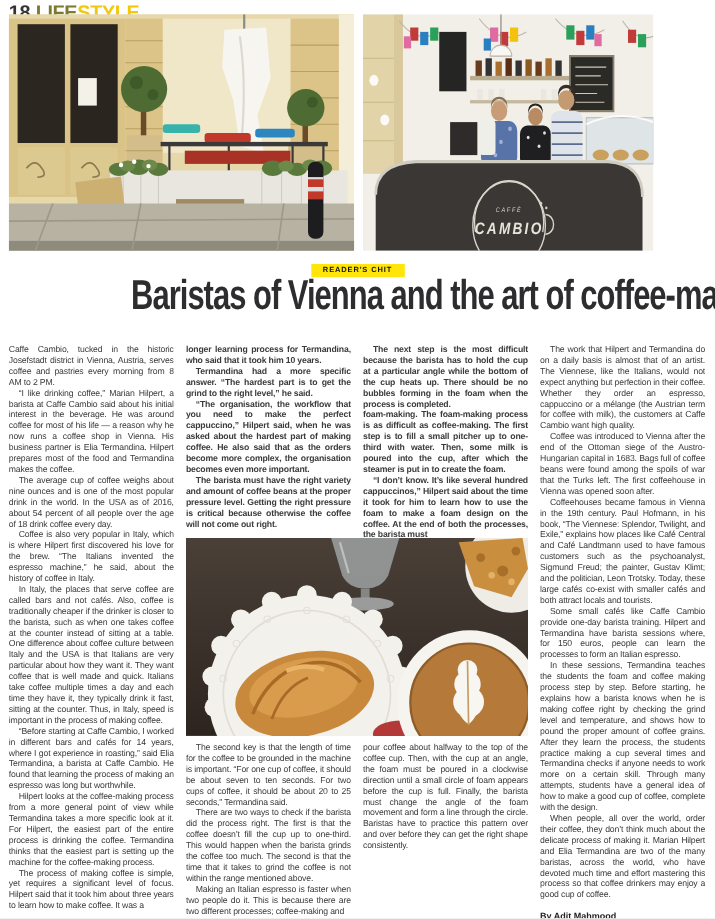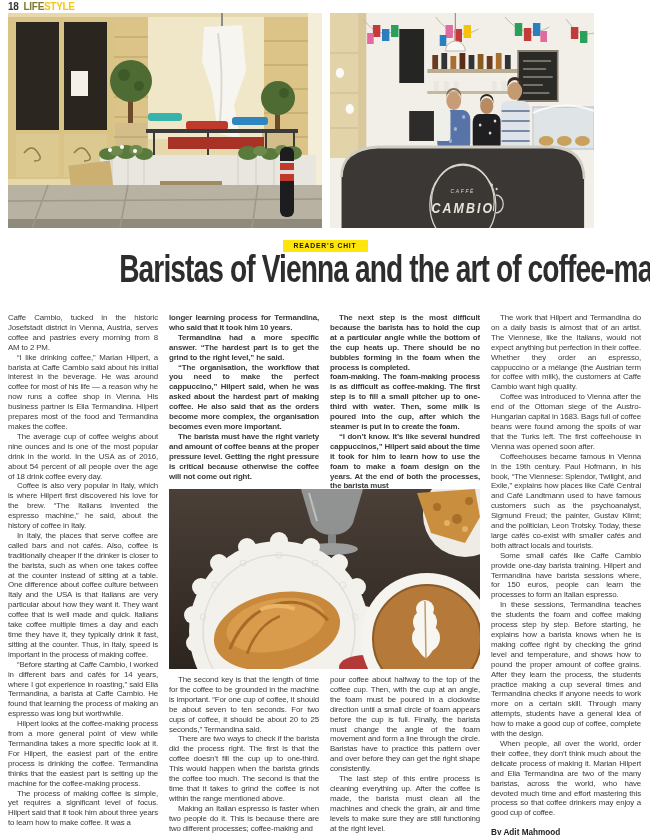--- a/index.html
+++ b/index.html
@@ -1,19 +1,19 @@
 <!DOCTYPE html>
 <html><head>
 <meta charset="utf-8">
 <style>
   html,body{margin:0;padding:0;background:#e8e8e8;}
   .page{position:relative;width:650px;height:835px;background:#ffffff;overflow:hidden;
         font-family:"Liberation Sans","DejaVu Sans",sans-serif;}
   
-  .masthead{position:absolute;top:1px;left:8px;font-size:10px;font-weight:bold;letter-spacing:-0.3px;}
+  .masthead{position:absolute;top:1px;left:8px;font-size:18px;font-weight:bold;letter-spacing:-0.3px;}
   .masthead .num{color:#343434;margin-right:5px;}
   .masthead .life{color:#7c7a2e;}
   .masthead .style{color:#f3c70b;}
   
   .photo-left{position:absolute;top:13px;left:8px;width:314px;height:215px;}
   .photo-right{position:absolute;top:13px;left:330px;width:264px;height:215px;}
   .photo-left svg,.photo-right svg,.mid-photo svg{display:block;width:100%;height:100%;}
   
   .kicker-row{position:absolute;top:234px;left:0;width:100%;text-align:center;}
   .kicker{display:inline-block;background:#ffe50a;color:#151515;font-size:6.8px;font-weight:bold;
@@ -320,26 +320,25 @@
           <p class="para indent">The second key is that the length of time for the coffee to be grounded in the machine is important. “For one cup of coffee, it should be about seven to ten seconds. For two cups of coffee, it should be about 20 to 25 seconds,” Termandina said.</p>
           <p class="para indent">There are two ways to check if the barista did the process right. The first is that the coffee doesn’t fill the cup up to one-third. This would happen when the barista grinds the coffee too much. The second is that the time that it takes to grind the coffee is not within the range mentioned above.</p>
           <p class="para indent">Making an Italian espresso is faster when two people do it. This is because there are two different processes; coffee-making and</p>
         </div>
     </div>
 
     <div class="col">
       <div class="col-top">
           <p class="para indent">The next step is the most difficult because the barista has to hold the cup at a particular angle while the bottom of the cup heats up. There should be no bubbles forming in the foam when the process is completed.</p>
           <p class="para">foam-making. The foam-making process is as difficult as coffee-making. The first step is to fill a small pitcher up to one-third with water. Then, some milk is poured into the cup, after which the steamer is put in to create the foam.</p>
-          <p class="para indent">“I don’t know. It’s like several hundred cappuccinos,” Hilpert said about the time it took for him to learn how to use the foam to make a foam design on the years. At the end of both the processes, the barista must</p>
+          <p class="para indent">“I don’t know. It’s like several hundred cappuccinos,” Hilpert said about the time it took for him to learn how to use the foam to make a foam design on the coffee. At the end of both the processes, the barista must</p>
         </div>
       <div class="col-gap"></div>
       <div class="col-bottom">
           <p class="para">pour coffee about halfway to the top of the coffee cup. Then, with the cup at an angle, the foam must be poured in a clockwise direction until a small circle of foam appears before the cup is full. Finally, the barista must change the angle of the foam movement and form a line through the circle. Baristas have to practice this pattern over and over before they can get the right shape consistently.</p>
-          <p class="para indent">The last step of this entire process is cleaning everything up. After the coffee is made, the barista must clean all the machines and check the grain, air and time levels to make sure they are still functioning at the right level.</p>
         </div>
     </div>
 
     <div class="col">
       <div>
           <p class="para indent">The work that Hilpert and Termandina do on a daily basis is almost that of an artist. The Viennese, like the Italians, would not expect anything but perfection in their coffee. Whether they order an espresso, cappuccino or a mélange (the Austrian term for coffee with milk), the customers at Caffe Cambio want high quality.</p>
           <p class="para indent">Coffee was introduced to Vienna after the end of the Ottoman siege of the Austro-Hungarian capital in 1683. Bags full of coffee beans were found among the spoils of war that the Turks left. The first coffeehouse in Vienna was opened soon after.</p>
           <p class="para indent">Coffeehouses became famous in Vienna in the 19th century. Paul Hofmann, in his book, “The Viennese: Splendor, Twilight, and Exile,” explains how places like Café Central and Café Landtmann used to have famous customers such as the psychoanalyst, Sigmund Freud; the painter, Gustav Klimt; and the politician, Leon Trotsky. Today, these large cafés co-exist with smaller cafés and both attract locals and tourists.</p>
           <p class="para indent">Some small cafés like Caffe Cambio provide one-day barista training. Hilpert and Termandina have barista sessions where, for 150 euros, people can learn the processes to form an Italian espresso.</p>
           <p class="para indent">In these sessions, Termandina teaches the students the foam and coffee making process step by step. Before starting, he explains how a barista knows when he is making coffee right by checking the grind level and temperature, and shows how to pound the proper amount of coffee grains. After they learn the process, the students practice making a cup several times and Termandina checks if anyone needs to work more on a certain skill. Through many attempts, students have a general idea of how to make a good cup of coffee, complete with the design.</p>

